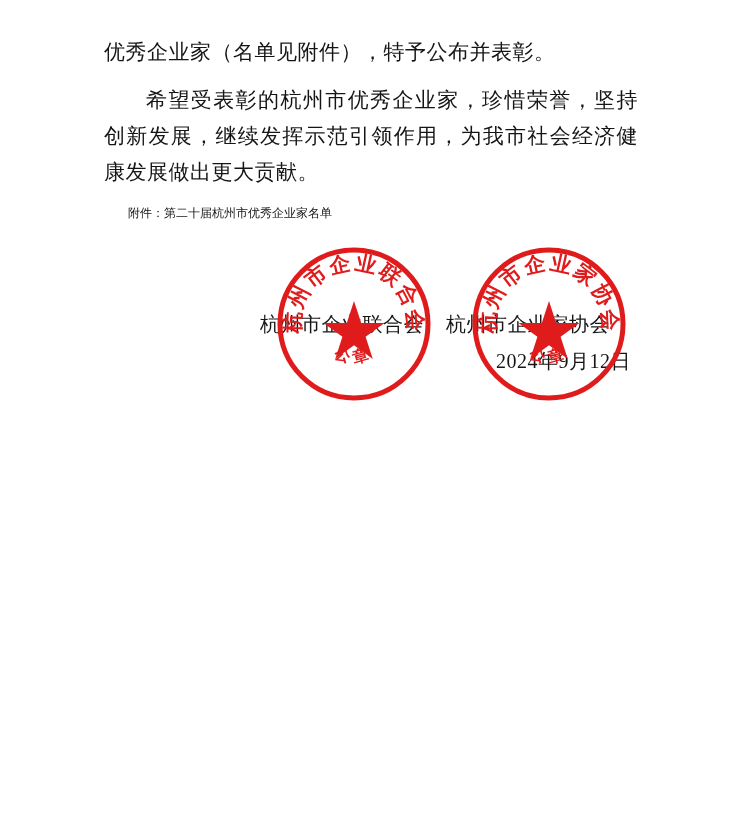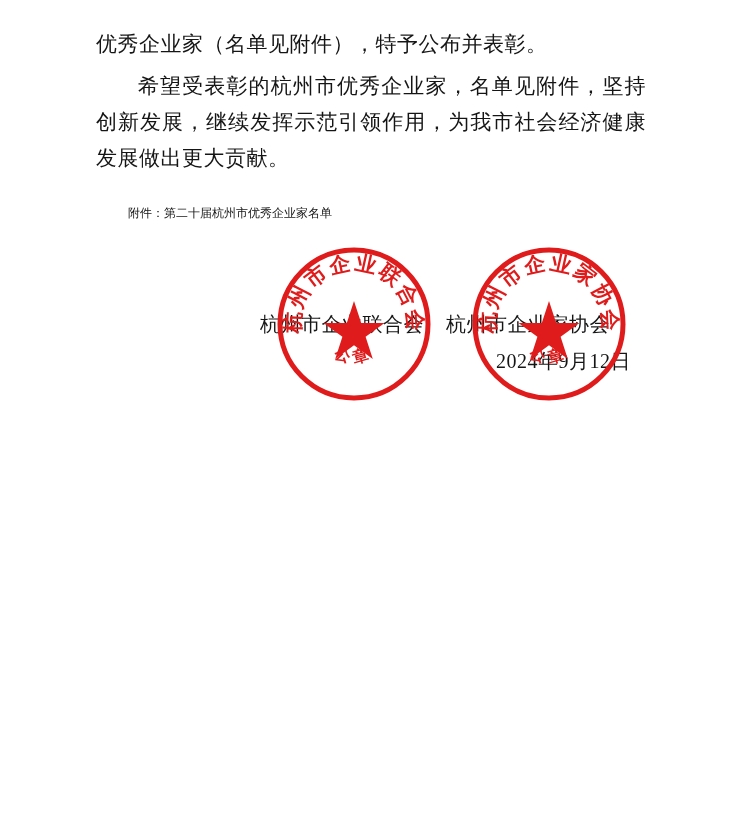--- a/index.html
+++ b/index.html
@@ -26,21 +26,21 @@
     left: 92px;
     top: 22px;
     width: 558px;
   }
   .para {
     font-size: 21px;
     line-height: 36px;
     letter-spacing: 0.5px;
     text-align: justify;
     text-justify: inter-ideograph;
-    margin: 4px;
+    margin: 12px;
     color: #151515;
   }
   .para.indent {
     text-indent: 42px;
   }
   .para + .para {
     margin-top: 6px;
   }
   .attachment-line {
     position: absolute;
@@ -81,21 +81,21 @@
   .seal-2 { left: 471px; top: 246px; }
   .seal svg { display: block; }
 </style>
 </head>
 <body>
 
 <div class="page">
 
   <div class="body-text">
     <p class="para">优秀企业家（名单见附件），特予公布并表彰。</p>
-    <p class="para indent">希望受表彰的杭州市优秀企业家，名单见附件，坚持创新发展，继续发挥示范引领作用，为我市社会经济健康发展做出更大贡献。</p>
+    <p class="para indent">希望受表彰的杭州市优秀企业家，珍惜荣誉，坚持创新发展，继续发挥示范引领作用，为我市社会经济健康发展做出更大贡献。</p>
   </div>
 
   <div class="attachment-line">附件：第二十届杭州市优秀企业家名单</div>
 
   <div class="signature-block">
     <span class="sig-row sig-names">杭州市企业联合会    杭州市企业家协会</span>
     <span class="sig-row sig-date">2024年9月12日</span>
   </div>
 
   <div class="seal seal-1">

